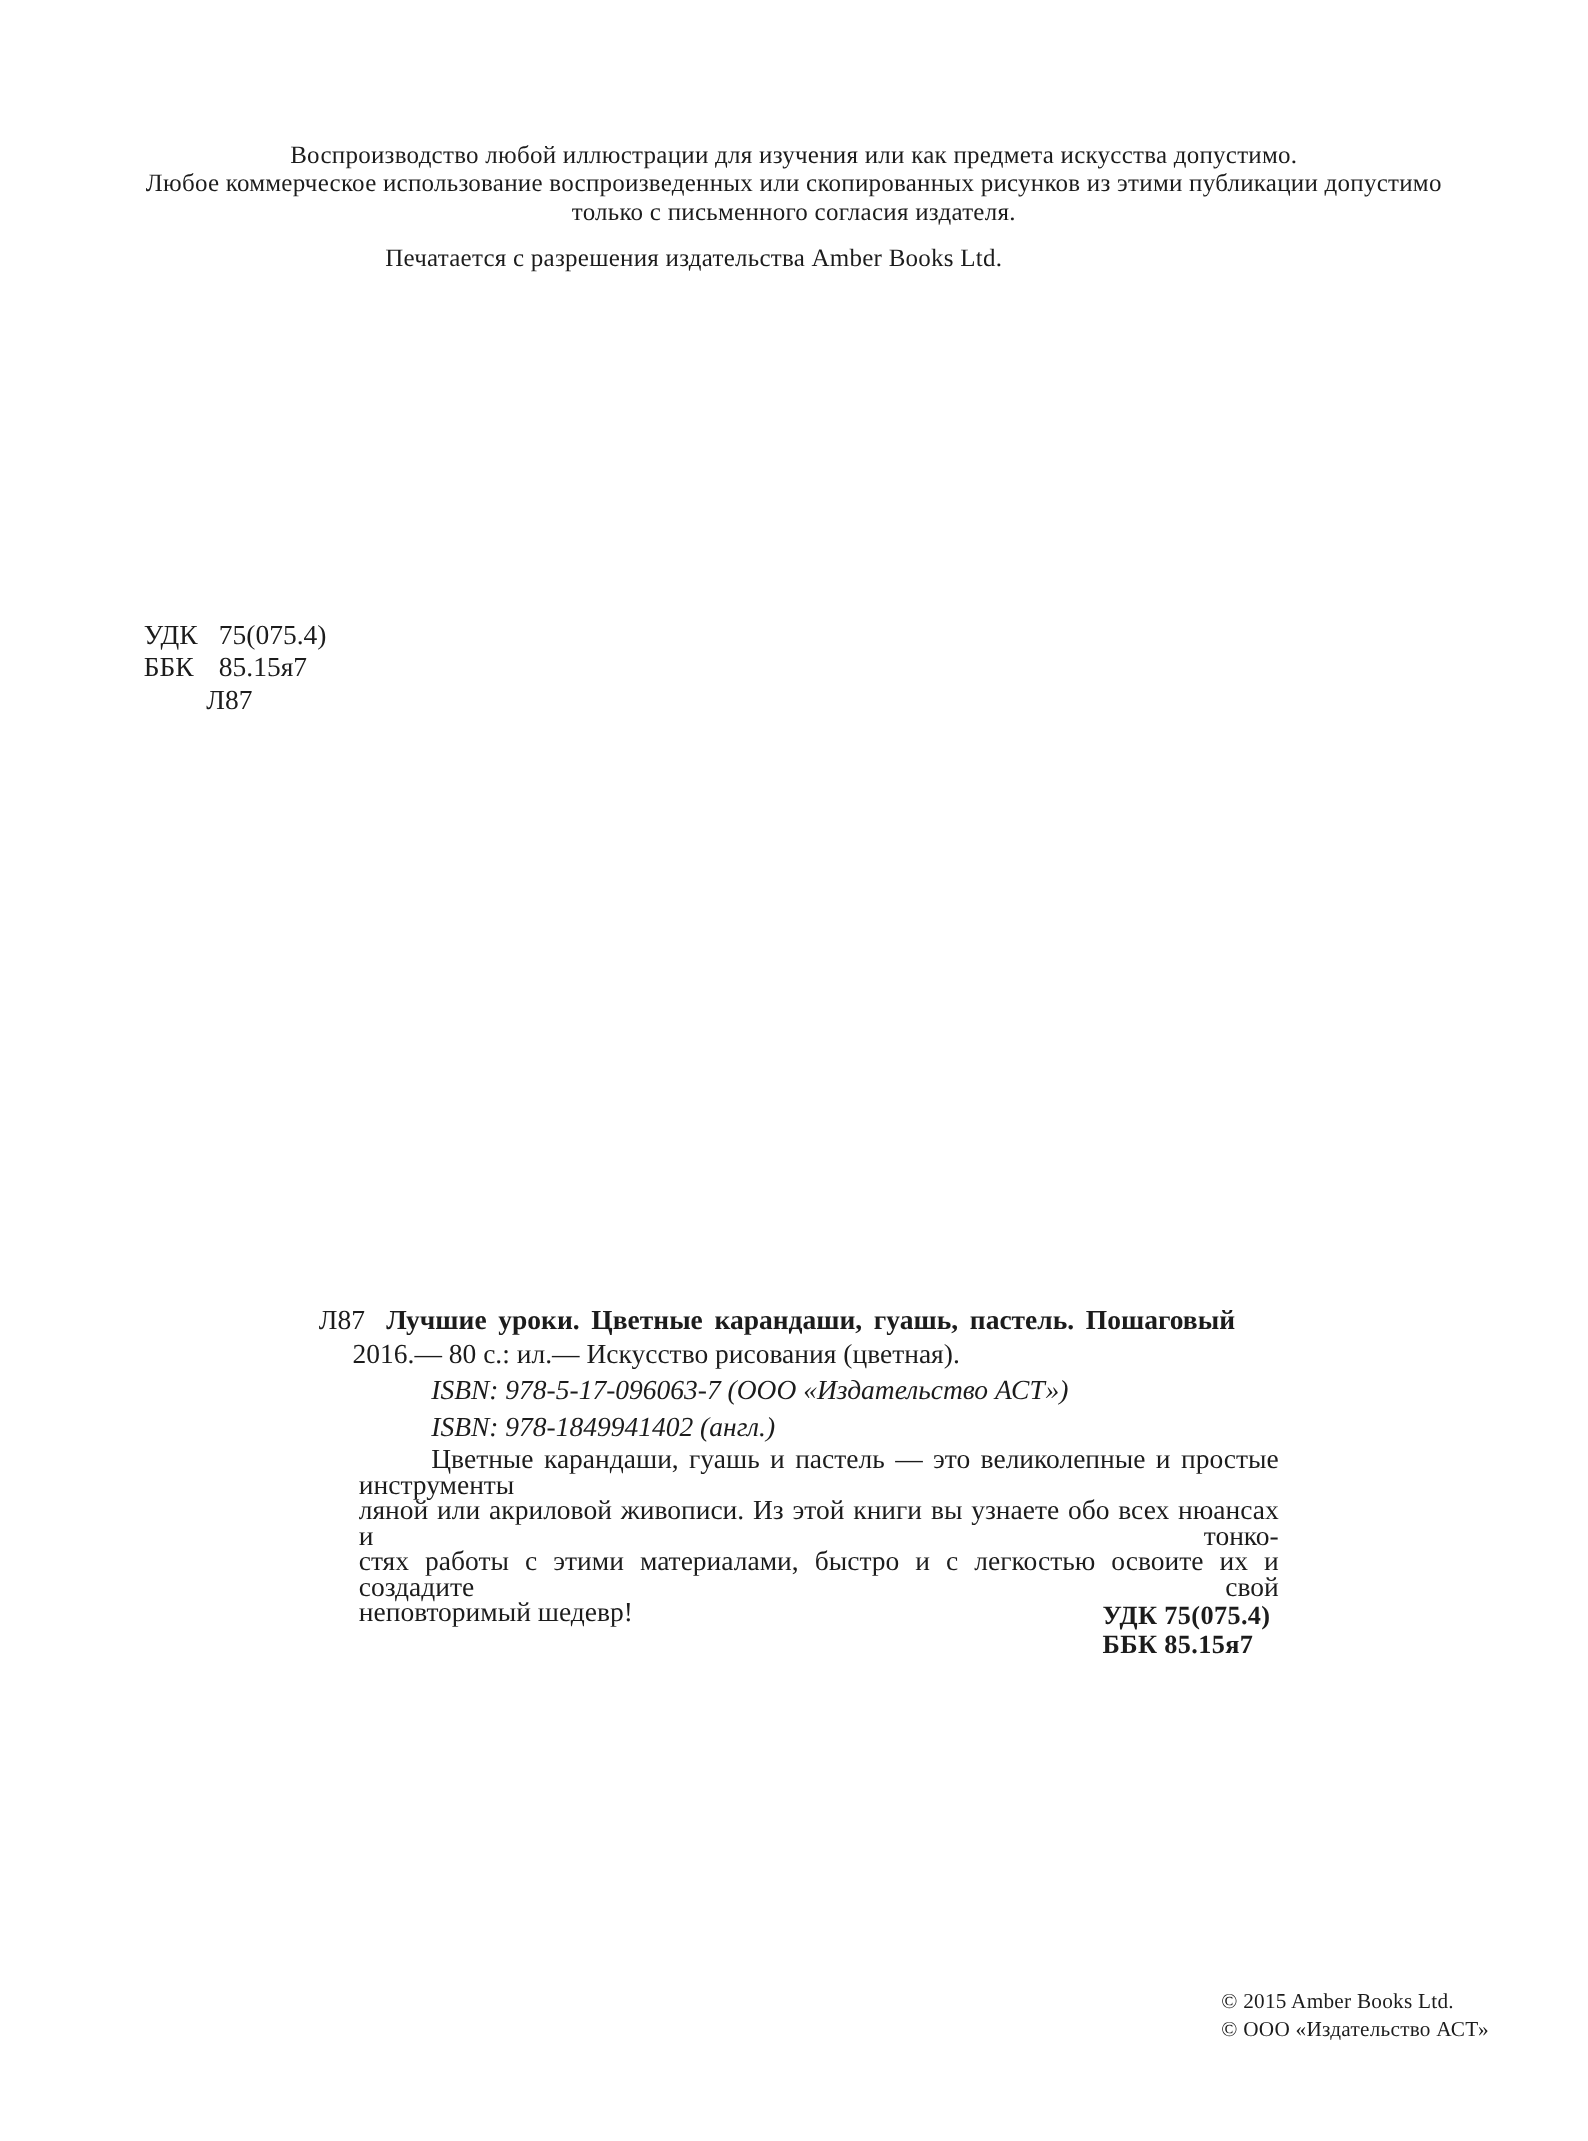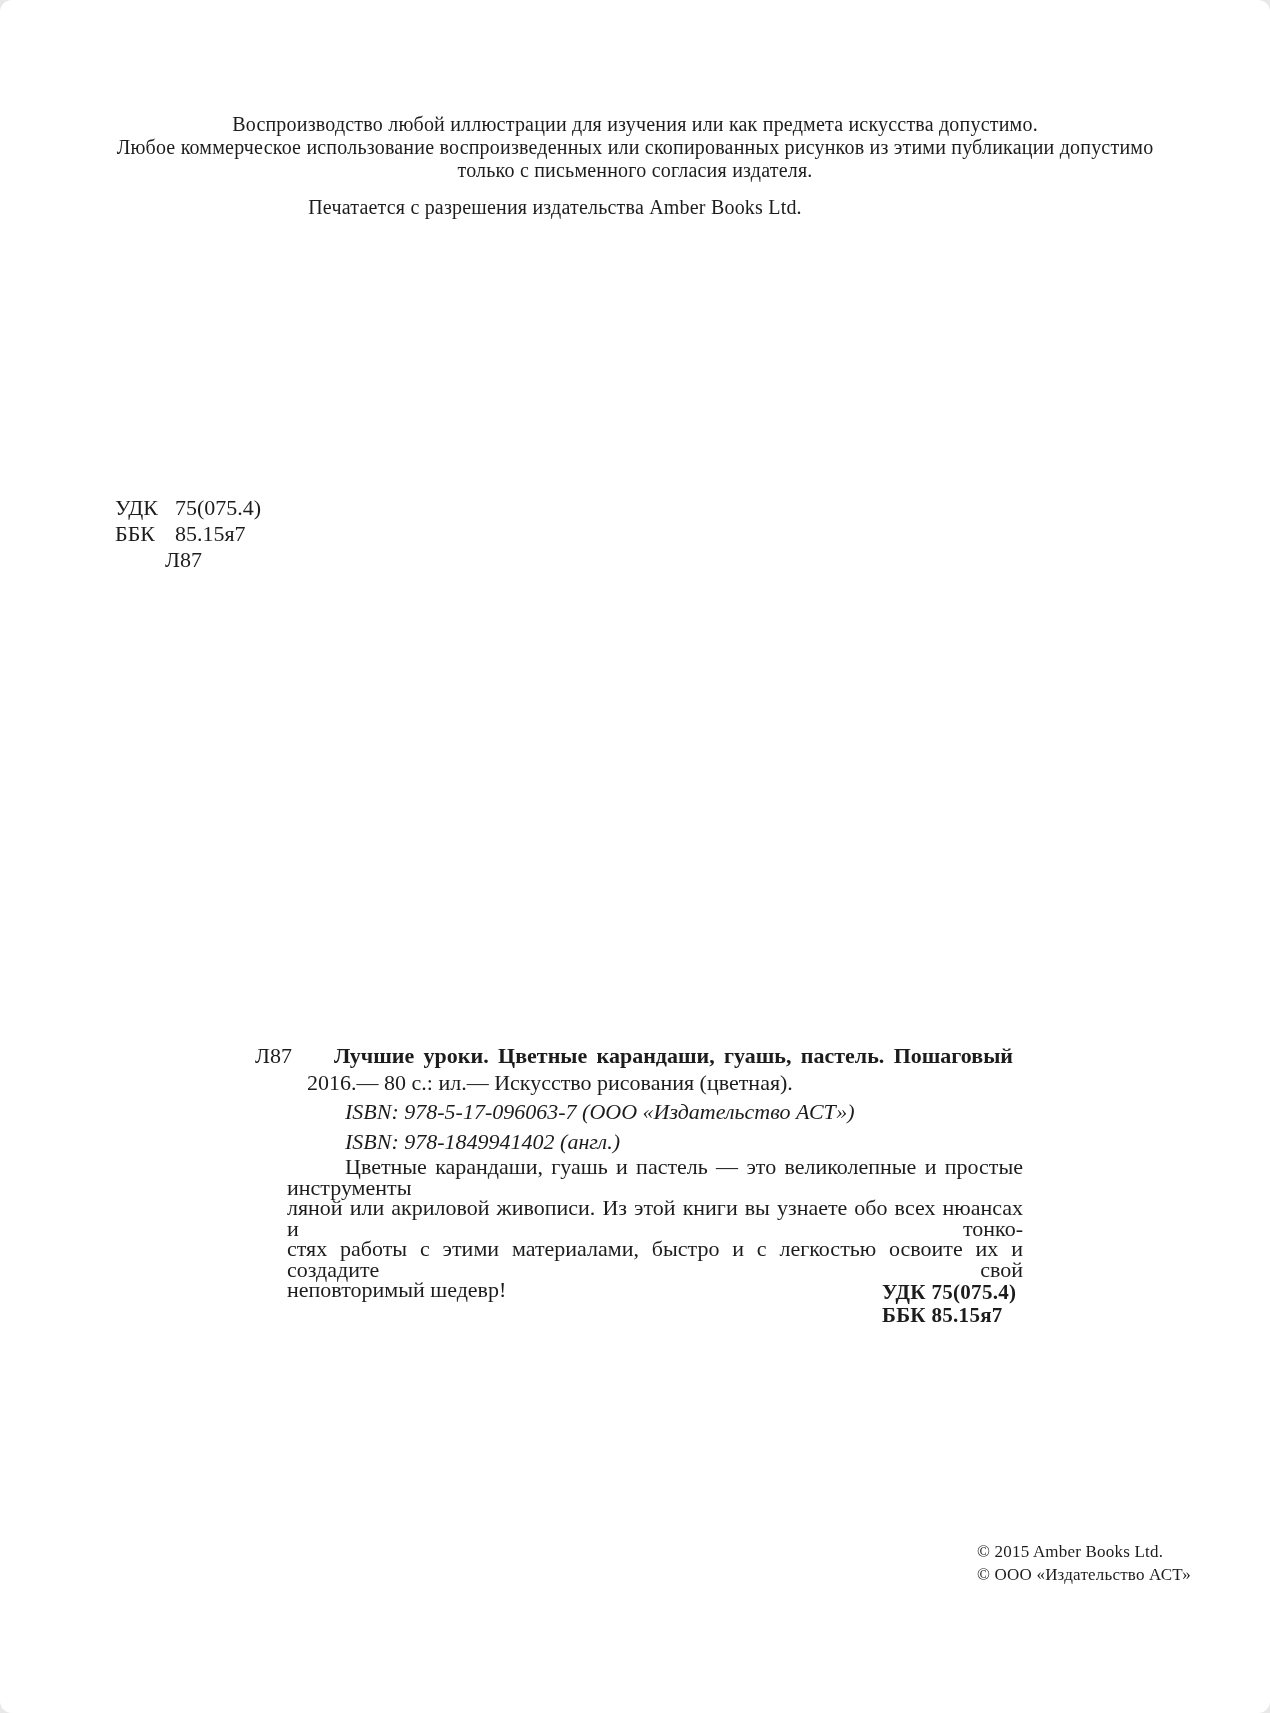--- a/index.html
+++ b/index.html
@@ -4,21 +4,20 @@
 <style>
   html,body { margin:0; padding:0; background:#e8e8e8; }
   .page {
     position:relative;
     width:1270px; height:1713px;
     margin:0 auto;
     background:#ffffff;
     color:#1c1c1c;
     font-family:"Liberation Serif","DejaVu Serif",serif;
     overflow:hidden;
-    border-radius:12px;
   }
 
   
   .notice {
     position:absolute; top:113px; left:0; width:1270px;
     text-align:center; font-size:20px; line-height:23px;
     letter-spacing:0.2px;
   }
   .notice .nline { white-space:nowrap; }
   .permission {
@@ -34,21 +33,21 @@
   }
   .class-top .clbl { display:inline-block; width:60px; }
   .class-top .sign { padding-left:50px; }
 
   
   .card {
     position:absolute; left:255px; top:1042px; width:770px;
     font-size:22px; line-height:27px;
   }
   .card-code { position:absolute; left:0; top:0; }
-  .biblio { margin-left:52px; width:706px; }
+  .biblio { margin-left:27px; width:706px; }
   .bline { white-space:normal; }
   .just { text-align:justify; text-align-last:justify; text-justify:inter-word; }
   .indent1 { text-indent:27px; }
   .b { font-weight:bold; }
   .i { }
 
   .isbn { margin-left:90px; margin-top:1px; line-height:30px;font-style:italic; }
 
   .annotation {
     margin-left:32px; margin-top:0px; width:736px;
@@ -58,21 +57,21 @@
 
   
   .class-bottom {
     position:absolute; left:882px; top:1281px;
     font-size:21px; line-height:23px; font-weight:bold;
     letter-spacing:0.3px;
   }
 
   
   .copyright {
-    position:absolute; left:977px; top:1540px;
+    position:absolute; left:977px; top:1589px;
     font-size:17px; line-height:23px;
     letter-spacing:0.2px;
   }
 </style>
 </head>
 <body>
 
 <div class="page">
 
   <div class="notice">

